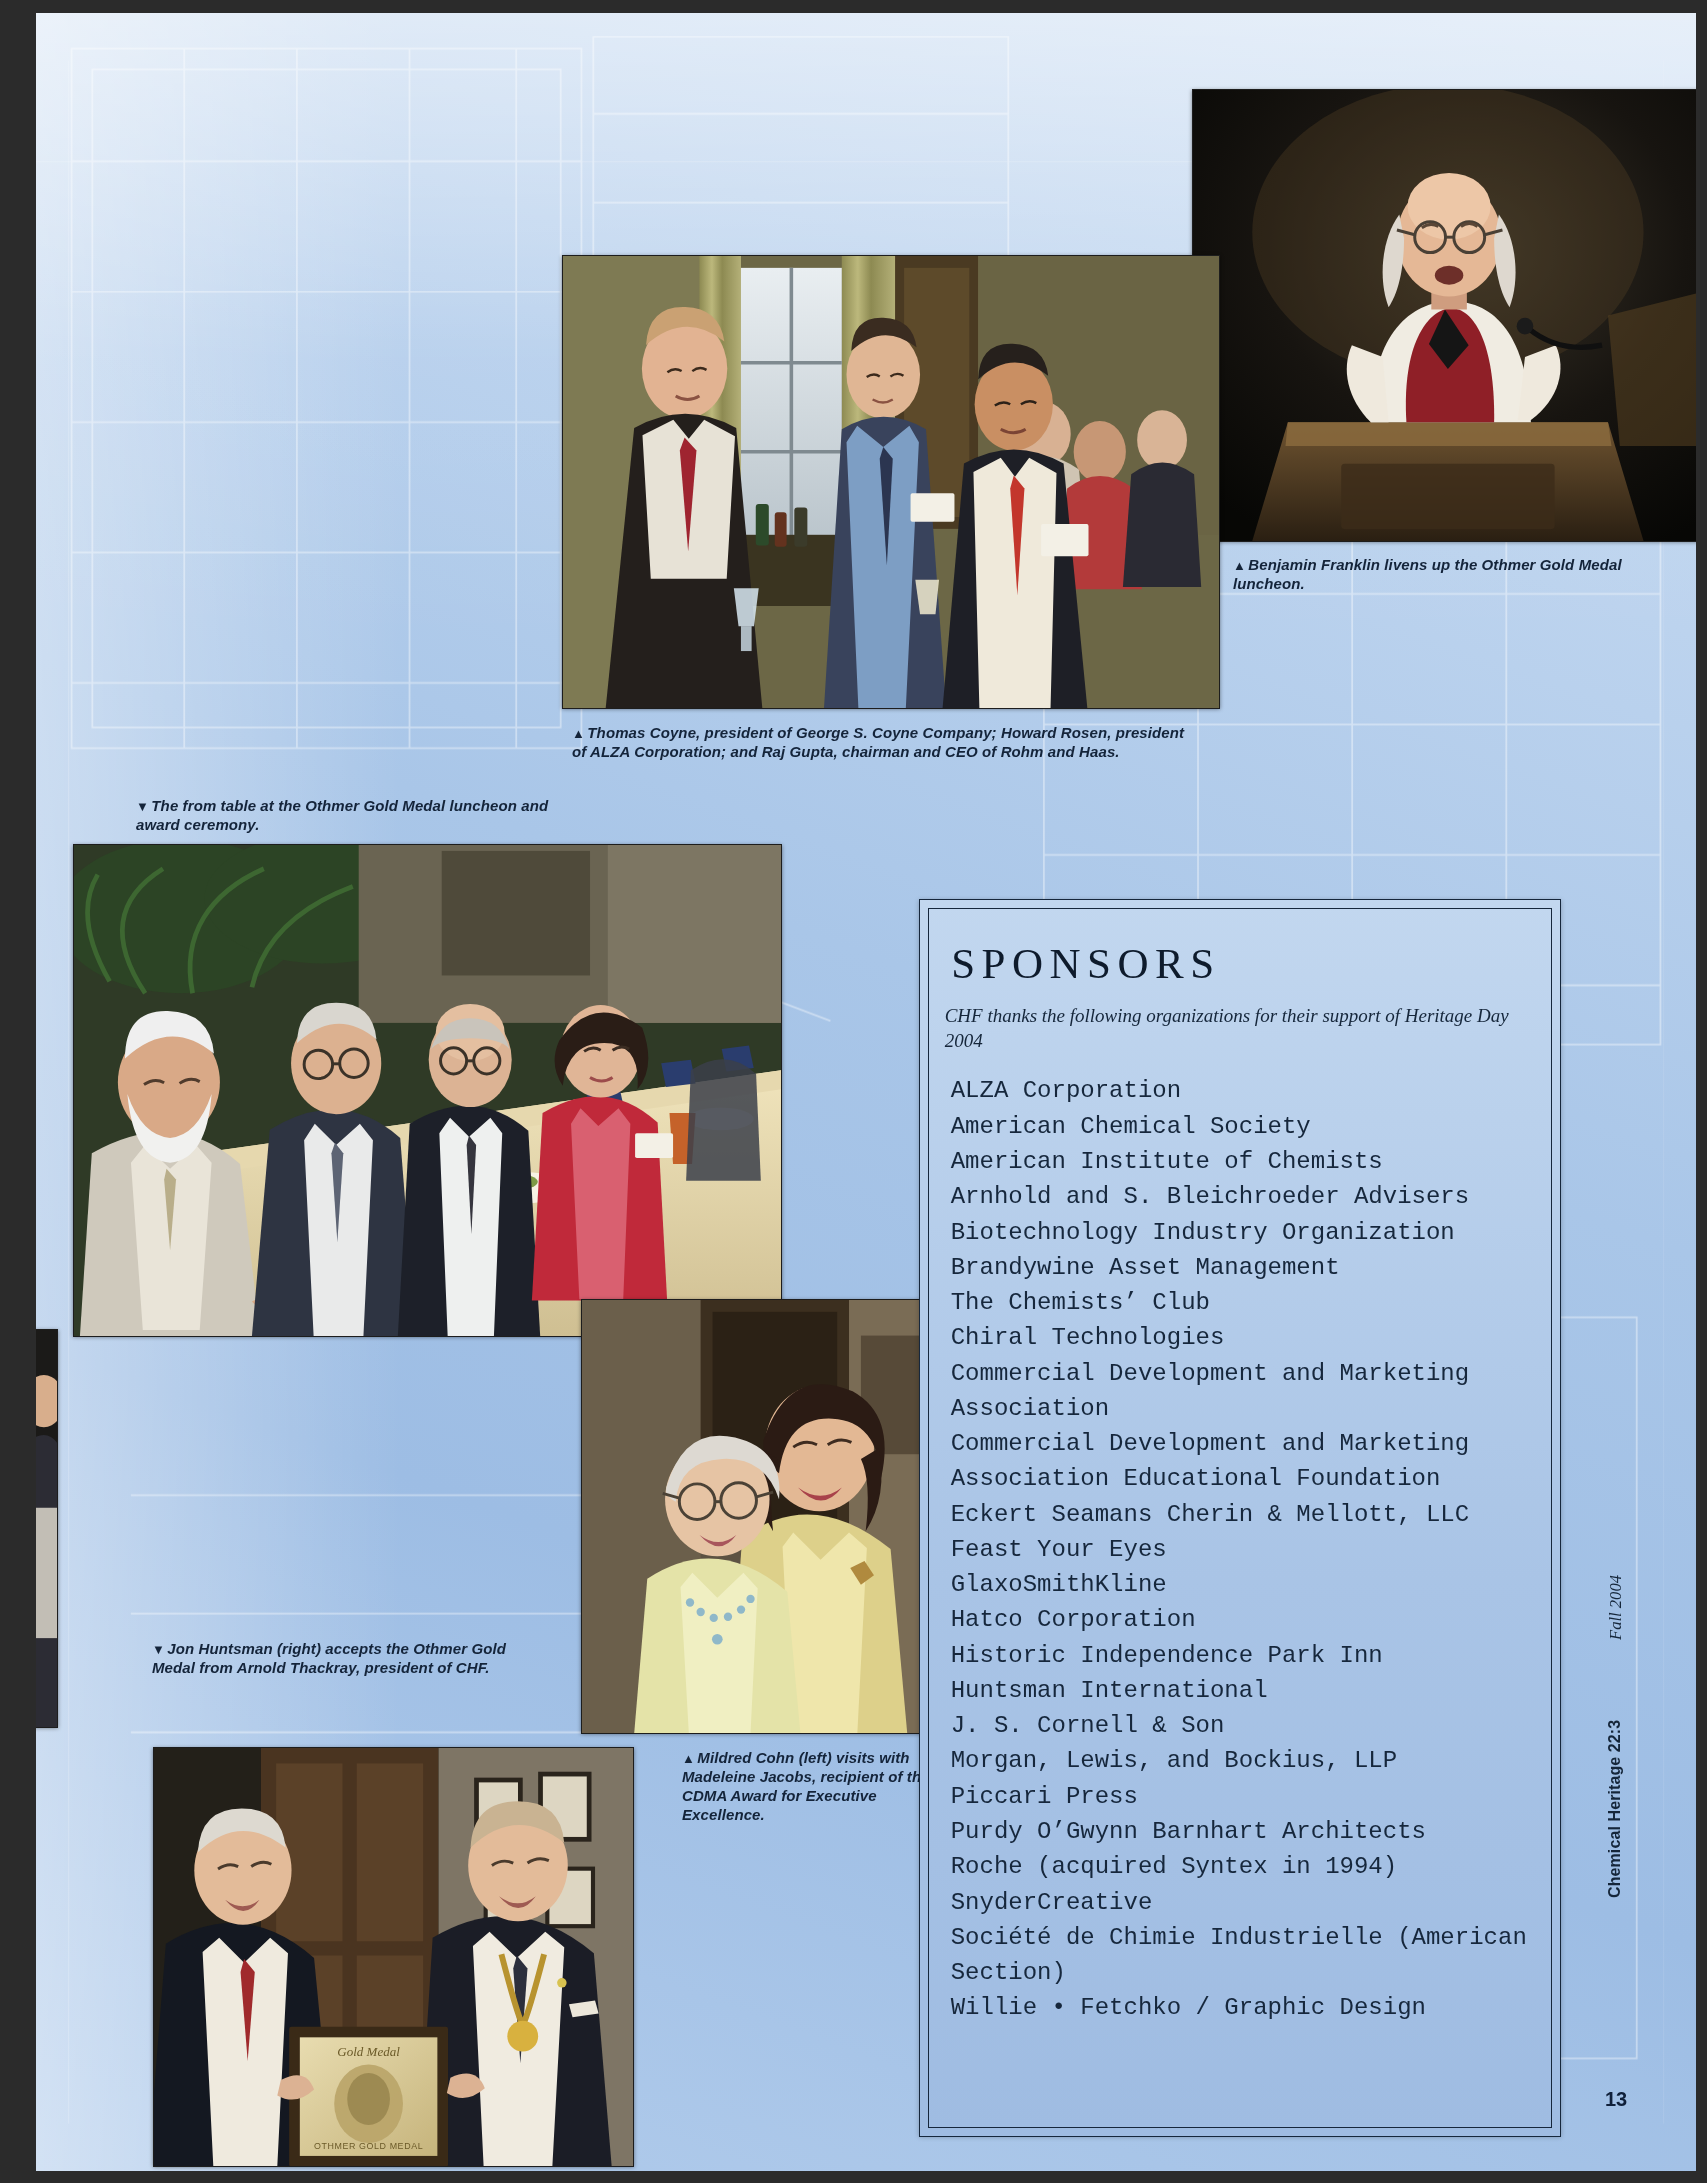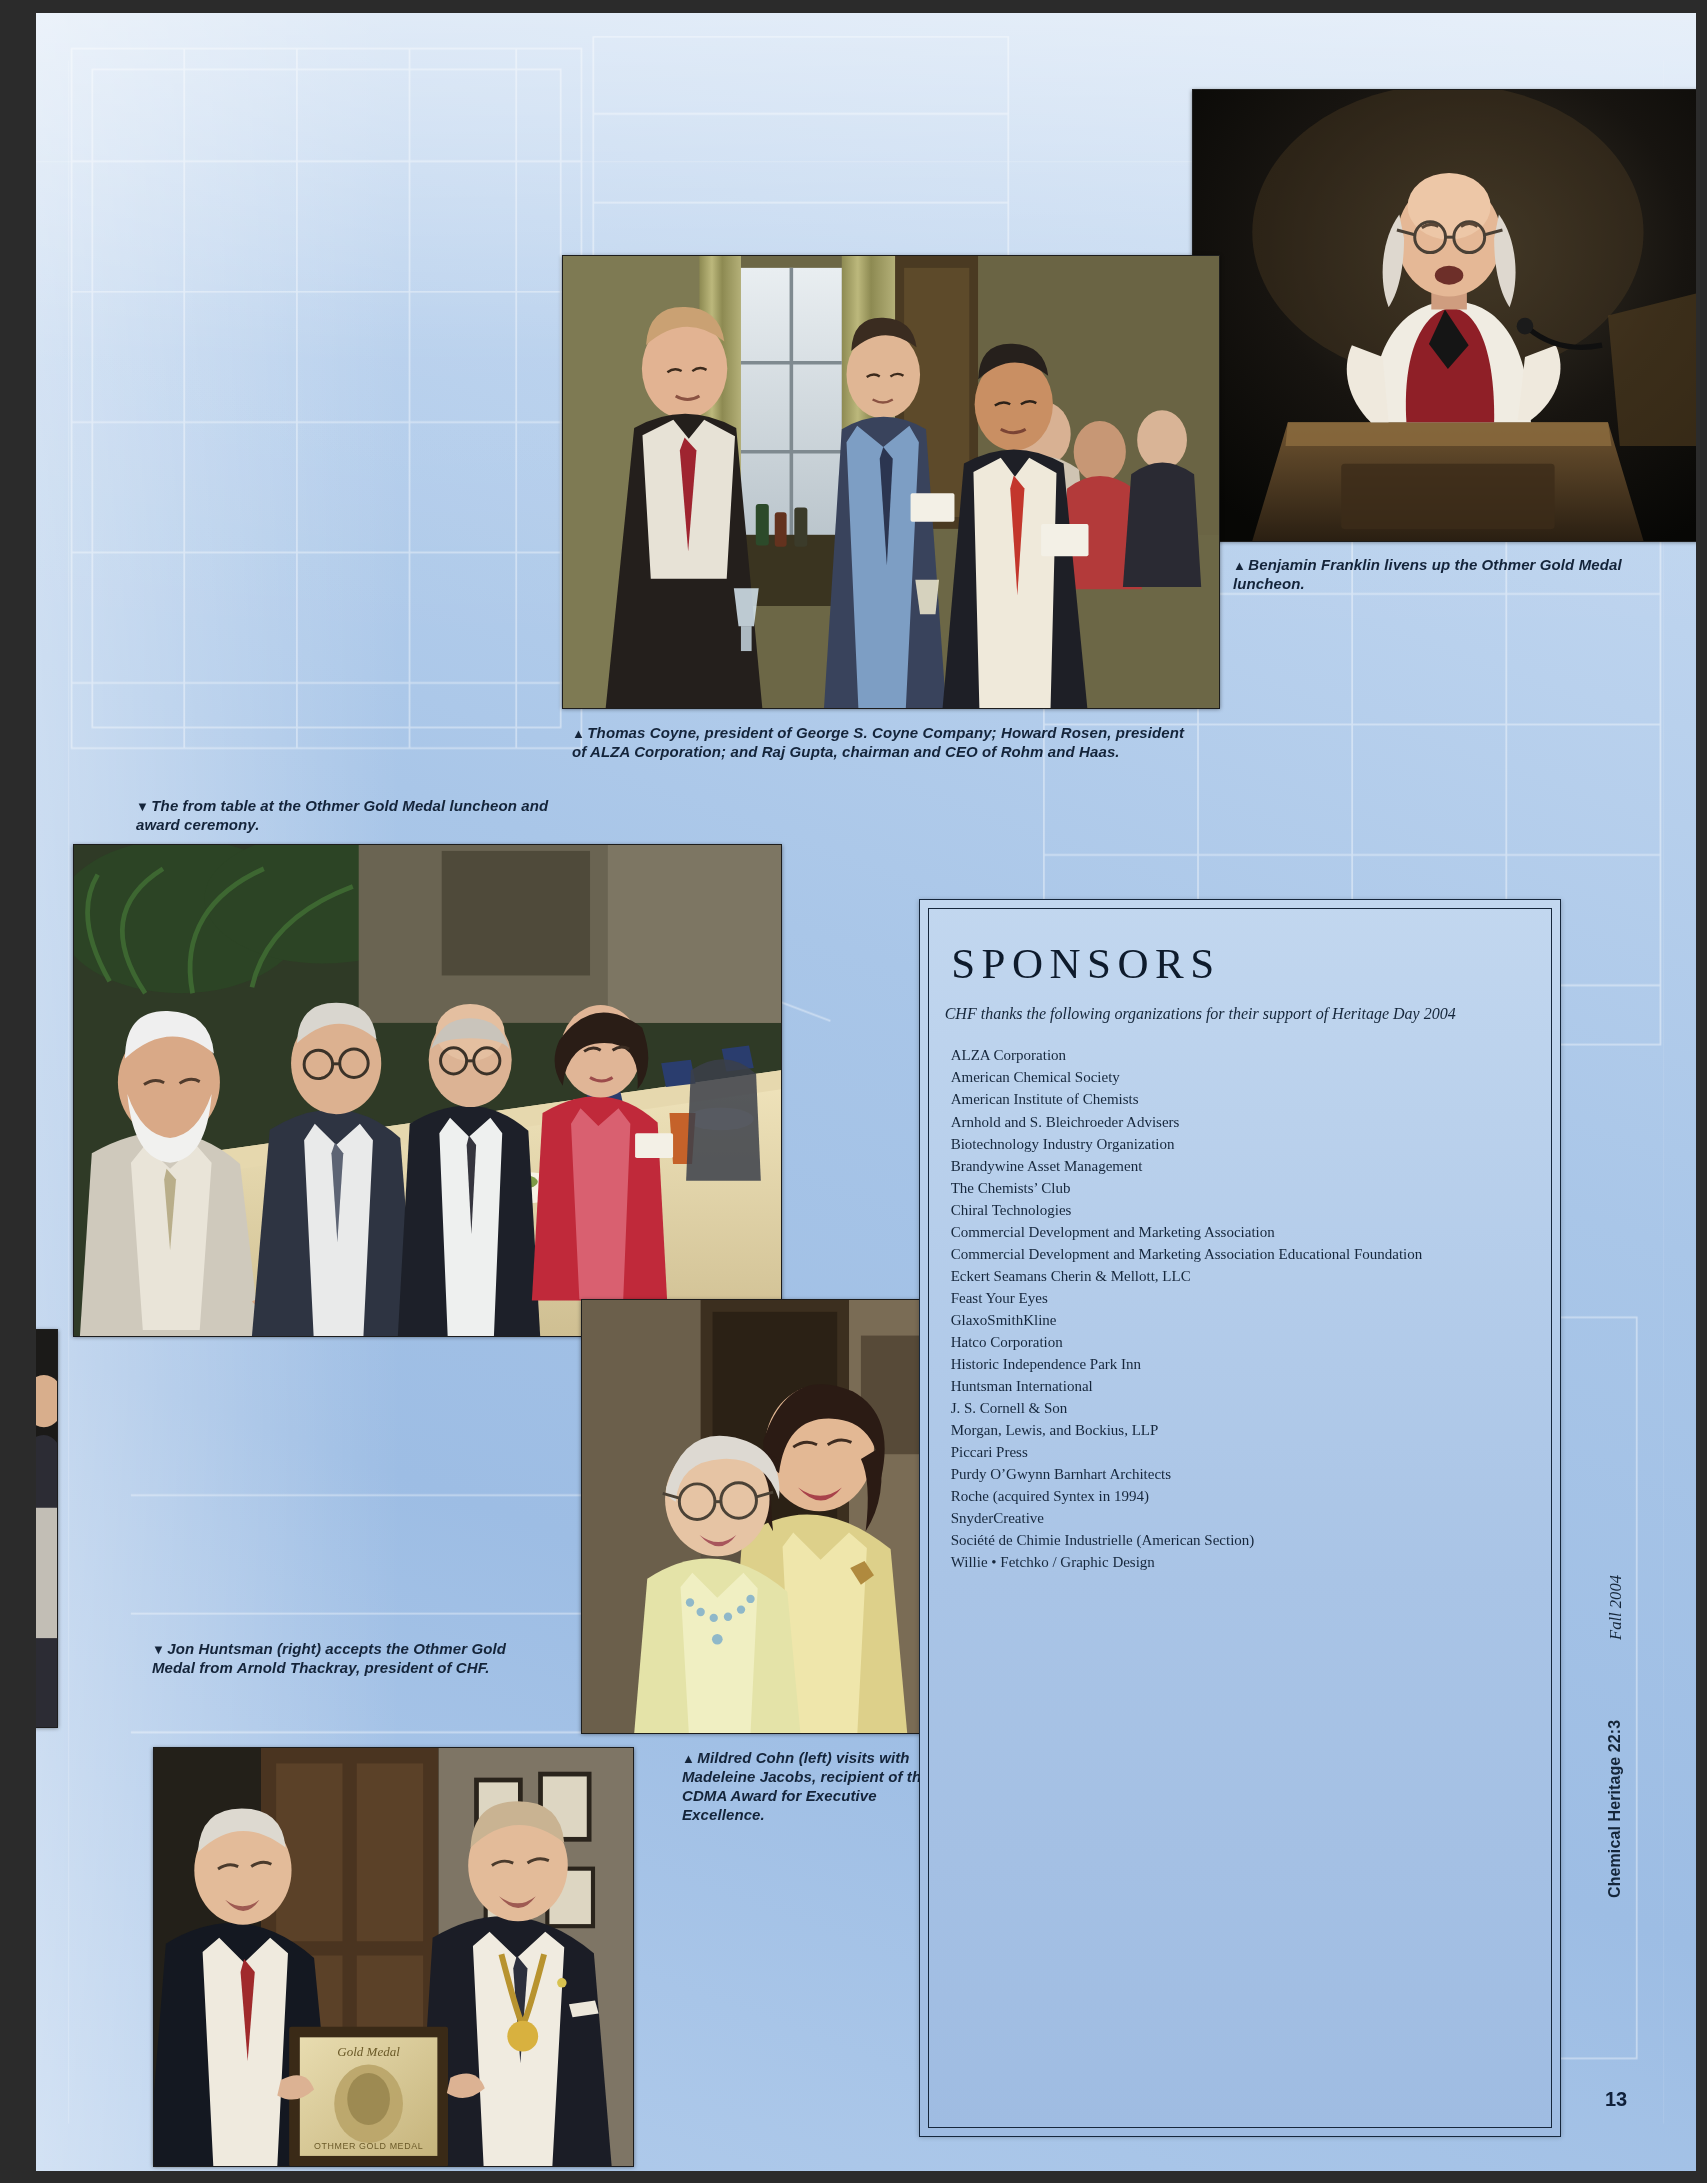--- a/index.html
+++ b/index.html
@@ -98,33 +98,33 @@
     font-weight: normal;
     font-size: 43px;
     letter-spacing: 6.5px;
     color: #0e1b2c;
     margin: 3.6px 0 15.4px;
     text-indent: 6.5px;
   }
   #sponsors .subtitle {
     font-family: "Liberation Serif", serif;
     font-style: italic;
-    font-size: 16px;
+    font-size: 19px;
     line-height: 1.32;
     color: #15263a;
     margin-bottom: 20px;
   }
   #sponsors ul {
     list-style: none;
     margin: 0;
     padding: 0;
   }
   #sponsors li {
-    font-family: Liberation Serif, serif;
-    font-size: 15px;
+    font-family: Liberation Mono, monospace;
+    font-size: 24px;
     line-height: 1.47;
     color: #16273c;
     padding: 0 6px;
   }
 
   
   .side-text {
     position: absolute;
     transform: rotate(-90deg);
     transform-origin: 0 0;

